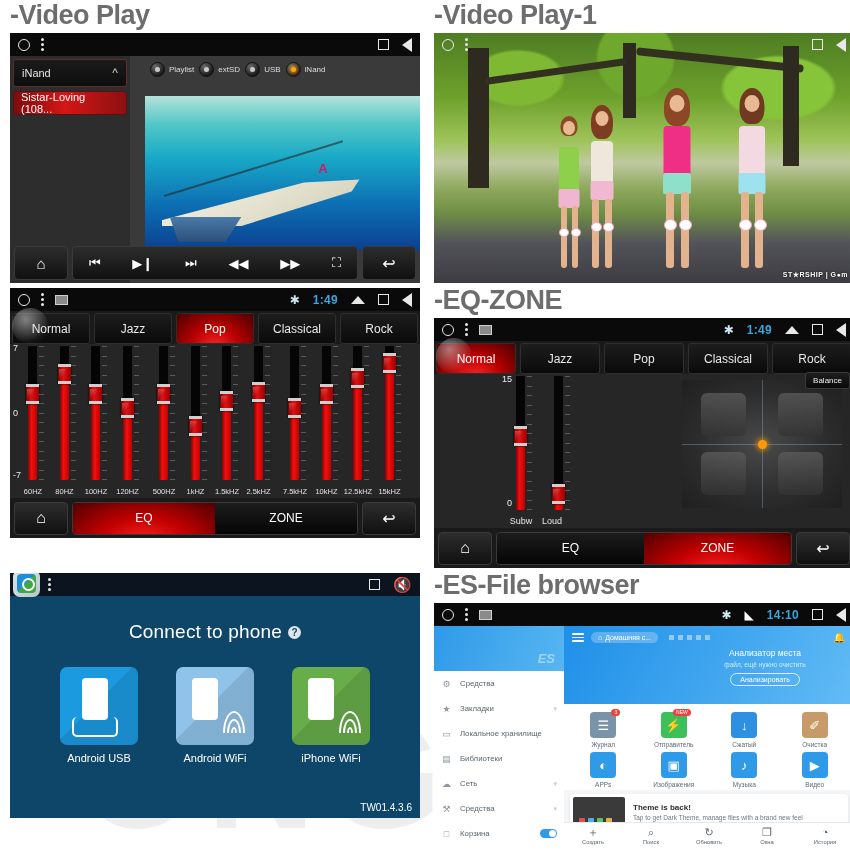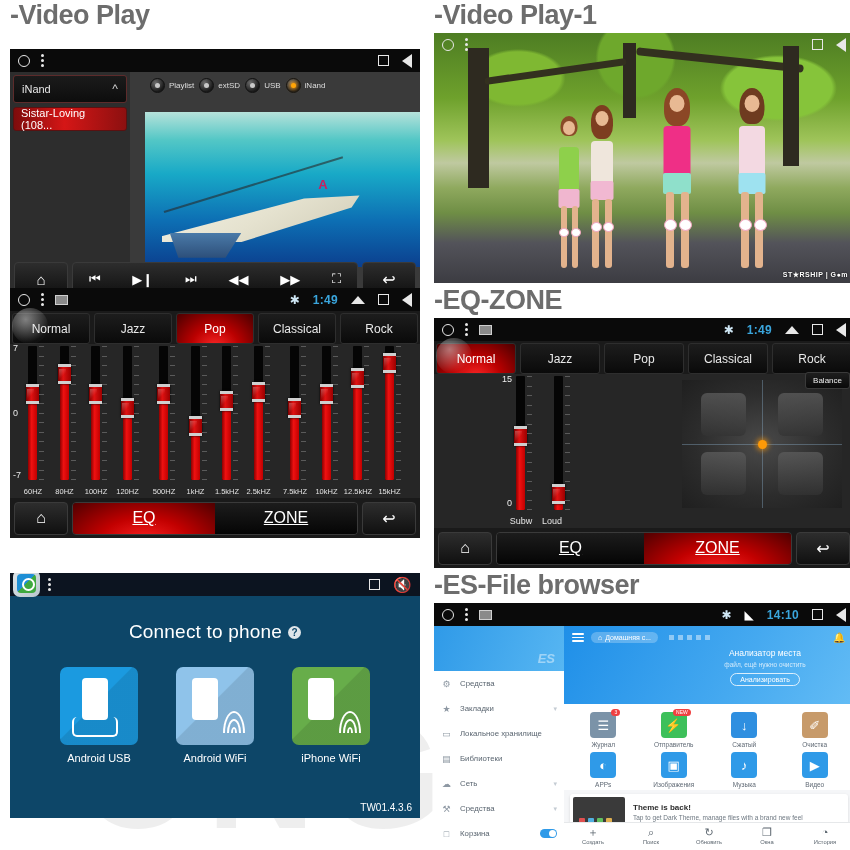--- a/index.html
+++ b/index.html
@@ -33,21 +33,21 @@
     border-right:10px solid #e8e8e8; display:inline-block; }
   .ic-pic { width:13px; height:10px; border:1.5px solid #cfcfcf; background:#8a8a8a; display:inline-block; position:relative; }
   .ic-bt { color:#cfe7f5; font-size:12px; line-height:12px; }
   .ic-clock { color:#3aa5dc; font-size:12px; font-weight:bold; letter-spacing:0.3px; }
   .ic-tri-up { width:0;height:0;border-left:7px solid transparent;border-right:7px solid transparent;border-bottom:8px solid #e8e8e8; }
   .ic-wifi { color:#fff; font-size:12px; }
   .ic-mute { color:#e8e8e8; font-size:15px; line-height:15px; }
 
   
   #p1 { left:10px; top:0px; width:420px; }
-  #p1 .screen { width:410px; height:250px; margin-top:19px; background:#2b2b2b; }
+  #p1 .screen { width:410px; height:250px; margin-top:3px; background:#2b2b2b; }
   .vp-side { position:absolute; left:0; top:23px; width:120px; bottom:0; background:#2d2d2d; }
   .vp-dropdown { margin:3px 3px 0 3px; height:28px; background:linear-gradient(#1b1b1b,#0d0d0d);
     border:1px solid #5d2b2b; border-radius:3px; display:flex; align-items:center; padding:0 8px; color:#e6e6e6; font-size:11px; }
   .vp-dropdown .chev { margin-left:auto; color:#cfcfcf; font-size:12px; }
   .vp-track { margin:4px 3px 0 3px; height:24px; border-radius:3px; color:#fff; font-size:11px;
     display:flex; align-items:center; padding:0 7px;
     background:linear-gradient(90deg,#7e0c0c,#d51616 45%,#8c1010); border:1px solid #5a1111; }
   .vp-main { position:absolute; left:120px; top:23px; right:0; bottom:0; background:#3a3a3a; }
   .src-row { display:flex; align-items:center; gap:5px; padding:6px 4px 4px 20px; }
   .src { display:flex; align-items:center; gap:4px; }
@@ -121,22 +121,22 @@
     background:linear-gradient(90deg,#7a0000,#e01212 40%,#9c0000);
     border-top:3px solid #cfcfcf; border-bottom:3px solid #cfcfcf; box-shadow:0 0 2px #000; }
   .slot .knob:after{ content:""; position:absolute; left:1px; top:2px; width:7px; height:11px;
     background:linear-gradient(135deg,rgba(255,255,255,.28),rgba(255,255,255,0) 60%); }
   .ticks { position:absolute; top:0; bottom:18px; width:7px; }
   .ticks i { position:absolute; left:0; width:5px; height:1px; background:#5a5a5a; }
   .band-label { position:absolute; bottom:2px; width:46px; text-align:center; color:#e3e3e3; font-size:7.5px; }
   .eq-footer { position:absolute; left:0; right:0; bottom:0; height:40px; display:flex; align-items:center; gap:4px; padding:3px 4px; }
   .eq-footer .home,.eq-footer .back { width:54px; height:33px; }
   .eq-toggle { flex:1; height:33px; display:flex; border-radius:4px; overflow:hidden; border:1px solid #3a3a3a; }
-  .eq-toggle div { flex:1; display:flex; align-items:center; justify-content:center; font-size:16px;
-    background:linear-gradient(#1c1c1c,#050505); color:#fff;text-decoration:underline; }
+  .eq-toggle div { flex:1; display:flex; align-items:center; justify-content:center; font-size:12px;
+    background:linear-gradient(#1c1c1c,#050505); color:#fff; }
   .eq-toggle div.on { background:radial-gradient(ellipse at 50% 130%, #ff2424 0%, #c20000 45%, #500000 100%); color:#fff; }
 
   
   .zone-scale { position:absolute; left:62px; top:2px; bottom:20px; width:16px; color:#eee; font-size:9px; }
   .zone-scale .top { position:absolute; top:-2px; right:0; }
   .zone-scale .bot { position:absolute; bottom:0; right:0; }
   .zone-label { position:absolute; bottom:2px; width:40px; text-align:center; color:#e6e6e6; font-size:9px; }
   .balance-pad { position:absolute; right:12px; top:6px; width:160px; height:128px;
     background:radial-gradient(ellipse at 50% 50%, #4a4a4a 0%, #2c2c2c 58%, #1f1f1f 100%); overflow:hidden; }
   .balance-pad .seat { position:absolute; background:linear-gradient(#5d5d5d,#333); border-radius:6px; opacity:.75; }

